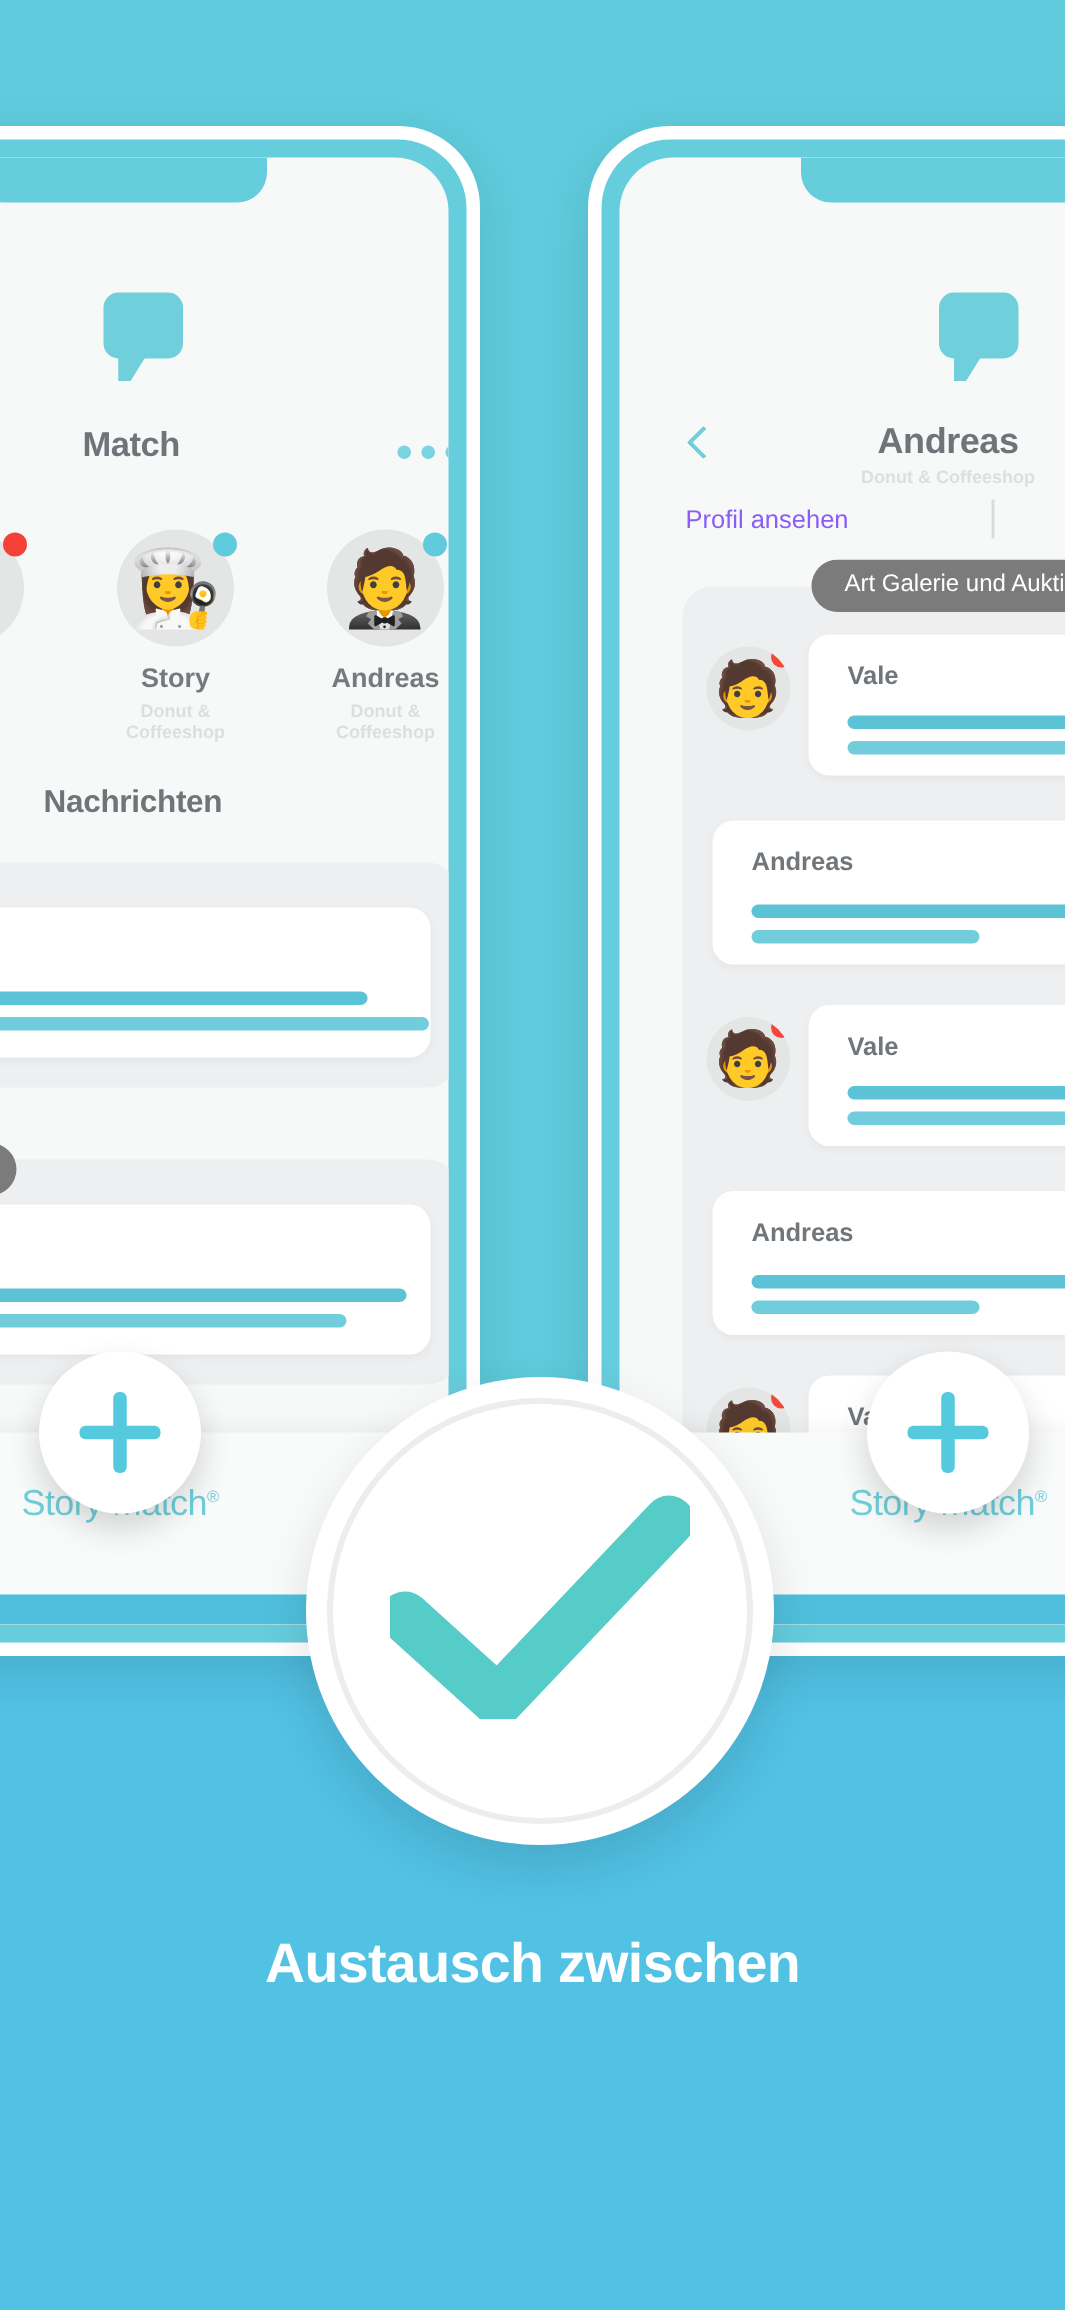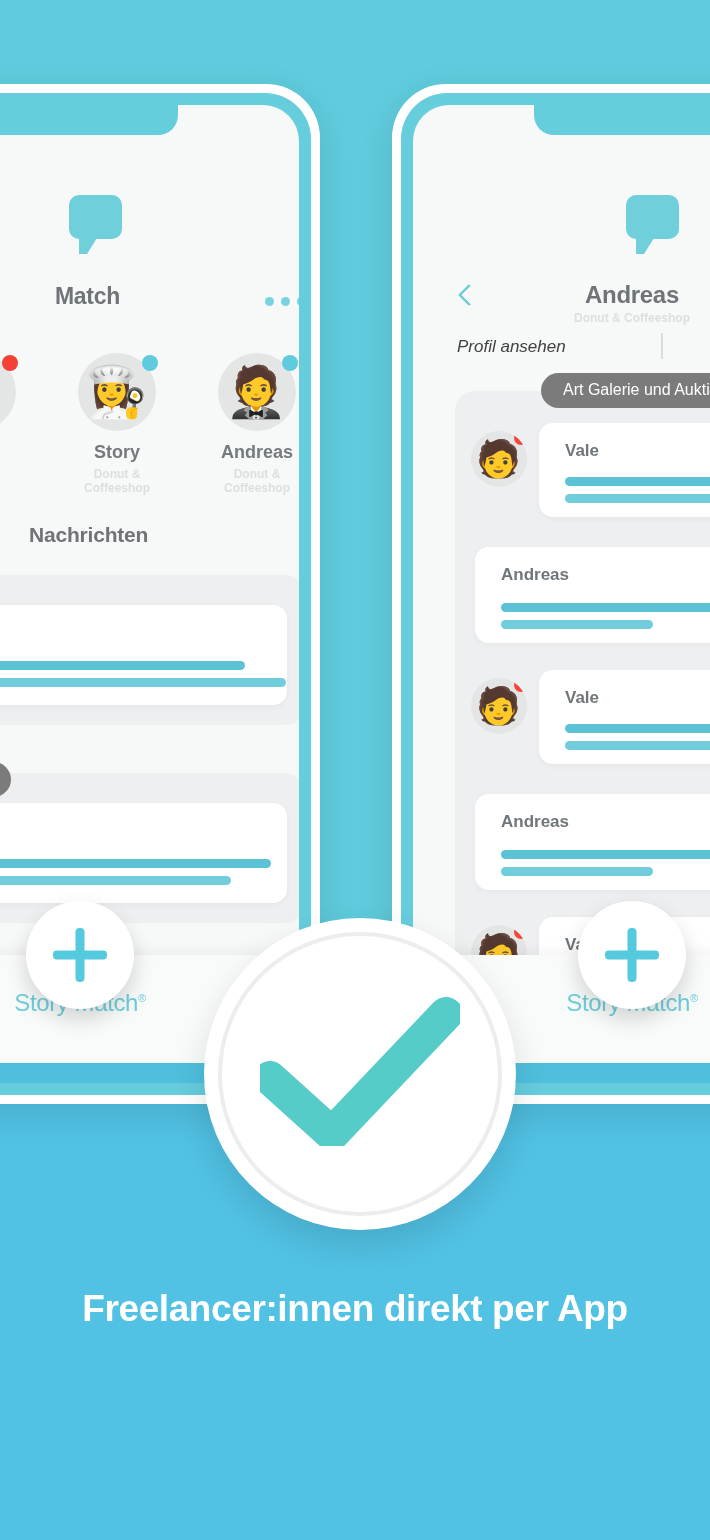--- a/index.html
+++ b/index.html
@@ -183,21 +183,21 @@
   .back-chevron {
     position: absolute; left: 48px; top: 182px;
     width: 16px; height: 16px;
     border-left: 3px solid #6fcfdb;
     border-bottom: 3px solid #6fcfdb;
     transform: rotate(45deg);
     border-radius: 2px;
   }
   #screen-right .profile-link {
     position: absolute; left: 44px; top: 232px;
-    font-size: 17px; color: #404040; font-style: italic;
+    font-size: 17px; color: #8b5cf6;
   }
   #screen-right .divider-v {
     position: absolute; left: 248px; top: 228px;
     width: 2px; height: 26px; background: #d9dcdd;
   }
 
   .chat-scroll {
     position: absolute; left: 0; top: 268px; right: 0; bottom: 0;
     overflow: hidden;
   }
@@ -462,14 +462,14 @@
 </div>
 
 <div id="check-badge">
   <div class="ring"></div>
   <svg width="200" height="150" viewBox="0 0 200 150">
     <path d="M10 82 L72 138 L186 18" fill="none" stroke="#55ccc8" stroke-width="34" stroke-linecap="round" stroke-linejoin="round"></path>
   </svg>
 </div>
 
 <div class="headline">
-  <div>Freelancer:innen direkt per App</div>
+  <div>Austausch zwischen</div>
 </div>
 
 </body></html>

